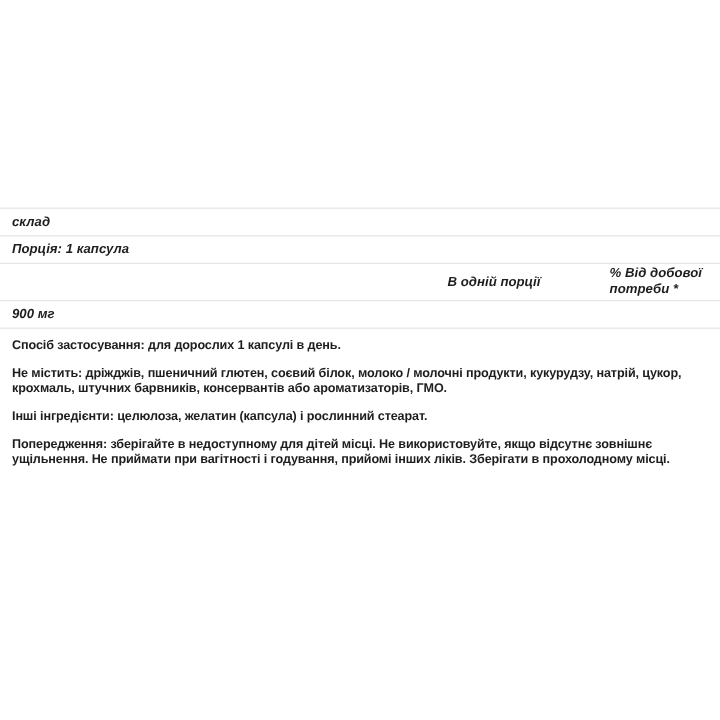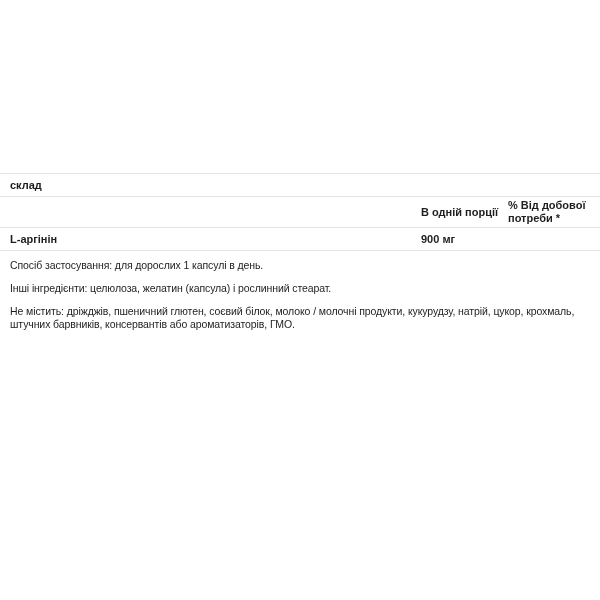--- a/index.html
+++ b/index.html
@@ -13,75 +13,79 @@
     font-family: "Liberation Sans", sans-serif;
     color: #1e1e1e;
     overflow: hidden;
   }
   .facts-section {
     margin-top: 173px;
   }
   .facts-table {
     border-top: 1px solid #e4e4e4;
     width: 100%;
+    font-style: italic;
   }
   .t-row {
     display: flex;
     align-items: center;
     border-bottom: 1px solid #e4e4e4;
     padding-left: 10px;
     padding-right: 5px;
     font-weight: 700;
     font-size: 11px;
     box-sizing: border-box;
   }
   .t-row.h22 { height: 23px; }
   .t-row.h31 { height: 31px; }
   .cell-name { flex: 1; }
   .cell-col2 { width: 87px; line-height: 13px; }
-  .cell-col3 { width: 87px; line-height: 13px; }
+  .cell-col3 { width: 87px; line-height: 13px; margin-left: 48px; }
   .paragraphs {
     padding: 8px 10px 0 10px;
   }
   .paragraphs p {
     margin: 0 0 10px 0;
-    font-weight: 400;
+    font-weight: 700;
     font-size: 10.5px;
     line-height: 13px;
     letter-spacing: -0.1px;
     color: #1e1e1e;
   }
 </style>
 </head>
 <body>
 
 <div class="facts-section">
 
   <div class="facts-table">
 
     <div class="t-row h22">
       <span class="cell-name">склад</span>
     </div>
 
+    <div class="t-row h22">
+      <span class="cell-name">Порція: 1 капсула</span>
+    </div>
 
 
     <div class="t-row h31">
       <span class="cell-name"></span>
       <span class="cell-col2">В одній порції</span>
       <span class="cell-col3">% Від добової потреби *</span>
     </div>
 
     <div class="t-row h22">
-      <span class="cell-name">L-аргінін</span>
       <span class="cell-col2">900 мг</span>
       <span class="cell-col3"></span>
     </div>
 
 
   </div>
 
   <div class="paragraphs">
     <p>Спосіб застосування: для дорослих 1 капсулі в день.</p>
+    <p>Не містить: дріжджів, пшеничний глютен, соєвий білок, молоко / молочні продукти, кукурудзу, натрій, цукор, крохмаль, штучних барвників, консервантів або ароматизаторів, ГМО.</p>
     <p>Інші інгредієнти: целюлоза, желатин (капсула) і рослинний стеарат.</p>
-    <p>Не містить: дріжджів, пшеничний глютен, соєвий білок, молоко / молочні продукти, кукурудзу, натрій, цукор, крохмаль, штучних барвників, консервантів або ароматизаторів, ГМО.</p>
+    <p>Попередження: зберігайте в недоступному для дітей місці. Не використовуйте, якщо відсутнє зовнішнє ущільнення. Не приймати при вагітності і годування, прийомі інших ліків. Зберігати в прохолодному місці.</p>
   </div>
 
 </div>
 
 </body></html>

